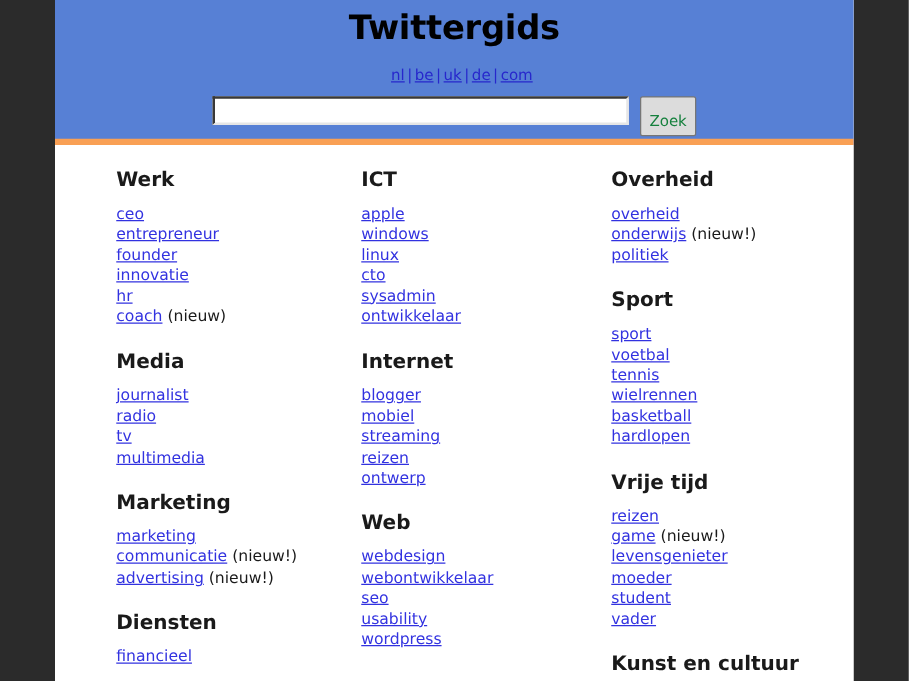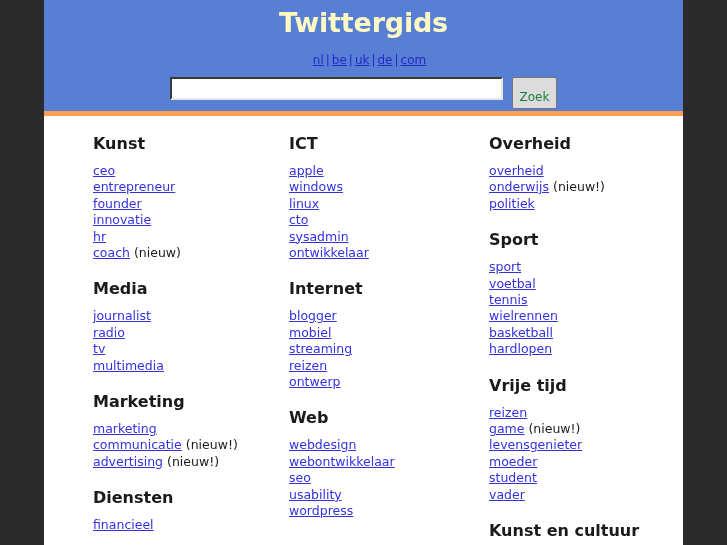--- a/index.html
+++ b/index.html
@@ -36,21 +36,21 @@
     border-bottom: 5px solid #f9a055;
     text-align: center;
   }
 
   #site-title {
     margin: 0;
     padding: 6px 0 0 0;
     font-size: 27px;
     line-height: 34px;
     font-weight: bold;
-    color: #fef9c3;
+    color: #000000;
     letter-spacing: -0.2px;
     font-family: "DejaVu Sans", "Liberation Sans", sans-serif;
   }
 
   #lang-bar {
     margin: 0;
     padding: 13px 0 0 12px;
     font-size: 12px;
     line-height: 14px;
     color: #2b2bcf;
@@ -152,21 +152,21 @@
 
     <form id="search-form">
       <input id="search-input" type="text" placeholder="" style="">
       <button id="search-button" type="submit">Zoek</button>
     </form>
 
   </div>
 
   <div id="directory">
       <div class="dir-column col-1">
-        <h2 class="cat-heading">Kunst</h2>
+        <h2 class="cat-heading">Werk</h2>
         <ul class="cat-list">
           <li><a href="#">ceo</a></li>
           <li><a href="#">entrepreneur</a></li>
           <li><a href="#">founder</a></li>
           <li><a href="#">innovatie</a></li>
           <li><a href="#">hr</a></li>
           <li><a href="#">coach</a><span class="note"> (nieuw)</span></li>
         </ul>
         <h2 class="cat-heading">Media</h2>
         <ul class="cat-list">

